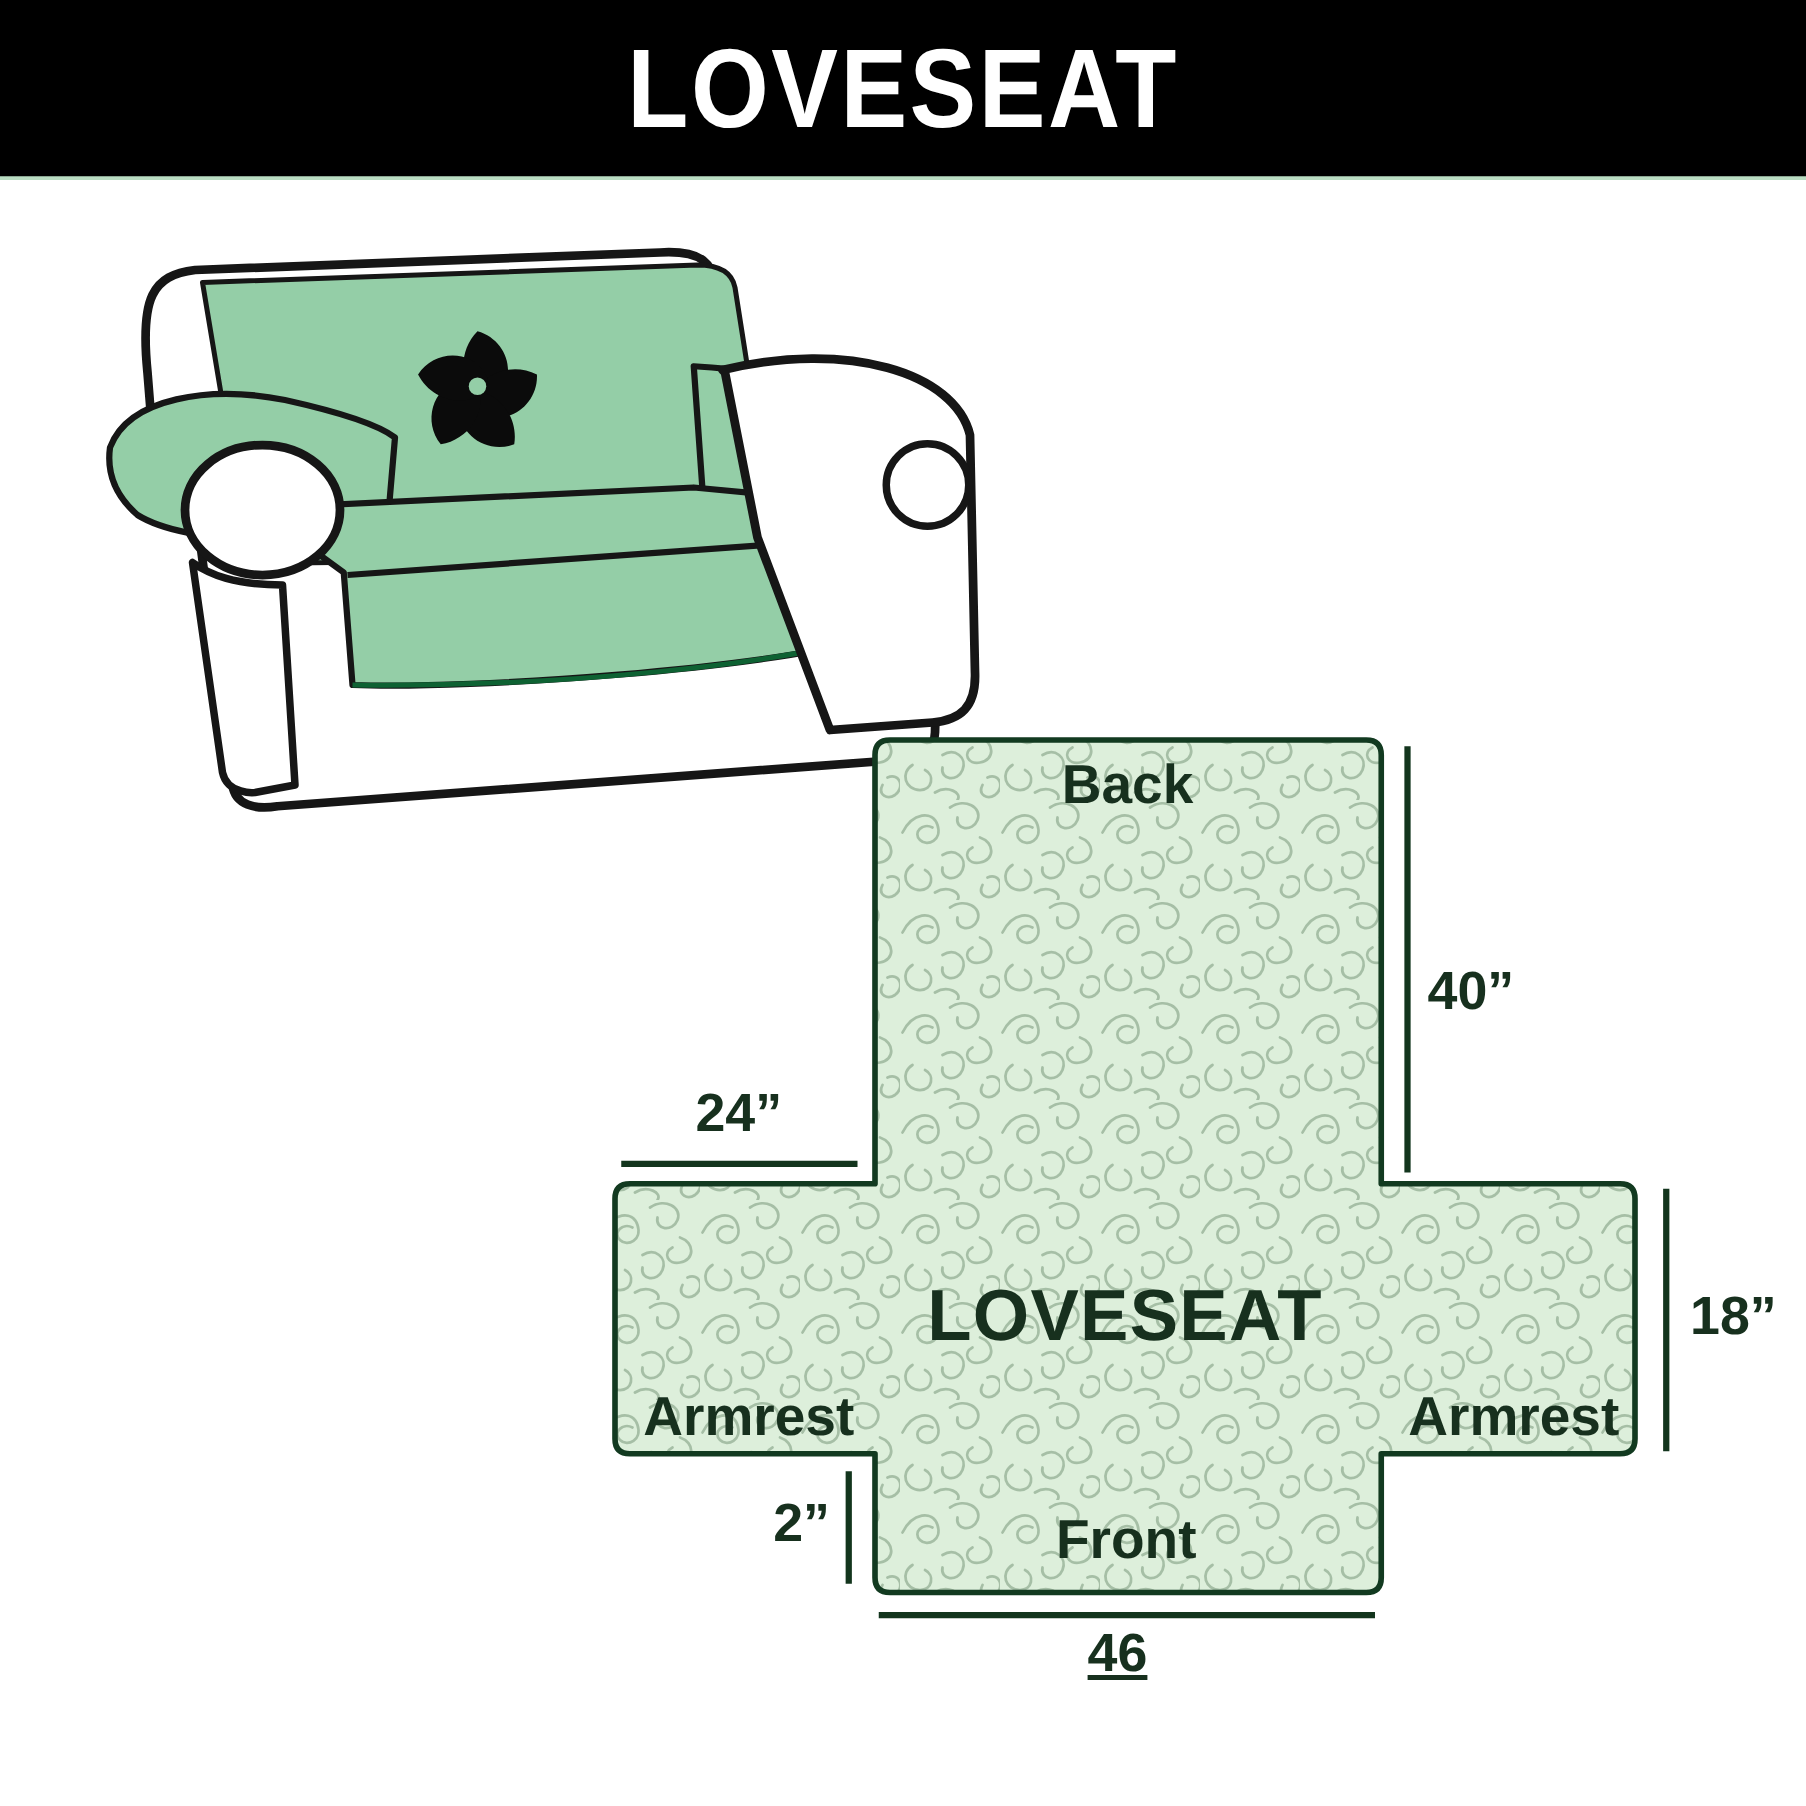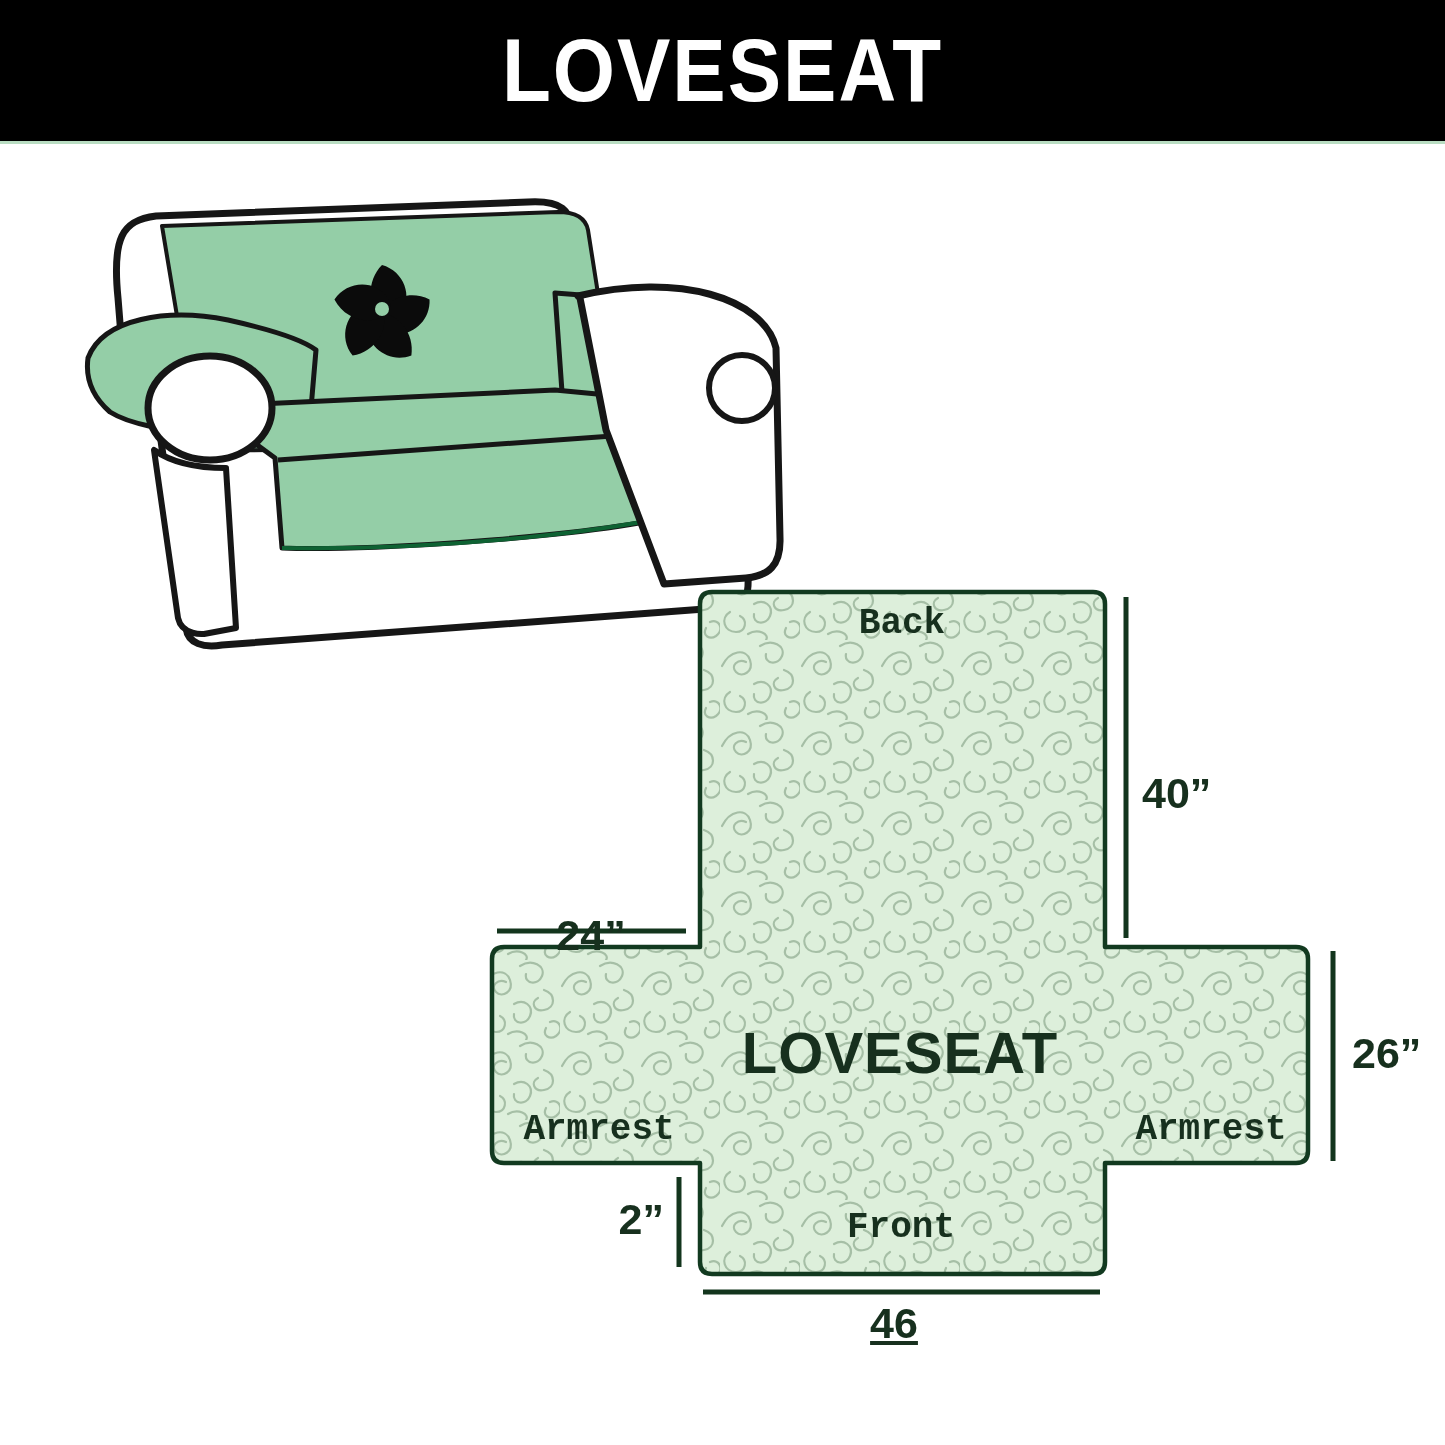--- a/index.html
+++ b/index.html
@@ -4,21 +4,21 @@
 <style>
   html,body{margin:0;padding:0;background:#ffffff;}
   .page{position:relative;width:1445px;height:1404px;background:#ffffff;overflow:hidden;
         font-family:"Liberation Sans","DejaVu Sans",sans-serif;}
   .header{position:absolute;left:0;top:0;width:1445px;height:141px;background:#000000;
           display:flex;align-items:center;justify-content:center;border-bottom:3px solid #b9ddc2;}
   .header-title{color:#ffffff;font-size:80px;font-weight:bold;letter-spacing:2px;
                 transform:scaleY(1.12);line-height:1;}
   .abs{position:absolute;}
   .lbl{position:absolute;color:#17301e;font-weight:bold;white-space:nowrap;line-height:1;}
-  .word{font-size:36px;font-family:Liberation Mono, monospace;}
+  .word{font-size:44px;}
   .num{font-size:43px;}
   .center-word{font-size:58px;letter-spacing:1px;}
   .ctr{transform:translateX(-50%);}
   .rgt{transform:translateX(-100%);}
   svg{display:block;}
 </style>
 </head>
 <body>
 
 <div class="page">
@@ -86,22 +86,22 @@
       <line x1="1126" y1="597" x2="1126" y2="938"></line>
       <line x1="497" y1="931" x2="686" y2="931"></line>
       <line x1="1333" y1="951" x2="1333" y2="1161"></line>
       <line x1="679" y1="1177" x2="679" y2="1267"></line>
       <line x1="703" y1="1292" x2="1100" y2="1292"></line>
     </g>
   </svg>
 
   <div class="lbl word ctr" style="left:902px;top:606px;">Back</div>
   <div class="lbl num" style="left:1142px;top:772px;">40”</div>
-  <div class="lbl num ctr" style="left:591px;top:914px;text-align:center;">24”</div>
+  <div class="lbl num ctr" style="left:591px;top:870px;text-align:center;">24”</div>
   <div class="lbl center-word ctr" style="left:900px;top:1024px;">LOVESEAT</div>
   <div class="lbl word ctr" style="left:599px;top:1112px;">Armrest</div>
   <div class="lbl word ctr" style="left:1211px;top:1112px;">Armrest</div>
-  <div class="lbl num" style="left:1352px;top:1032px;">26”</div>
+  <div class="lbl num" style="left:1352px;top:1032px;">18”</div>
   <div class="lbl num rgt" style="left:664px;top:1198px;">2”</div>
   <div class="lbl word ctr" style="left:901px;top:1210px;">Front</div>
   <div class="lbl num ctr" style="left:894px;top:1302px;text-decoration:underline;">46</div>
 
 </div>
 
 </body></html>

